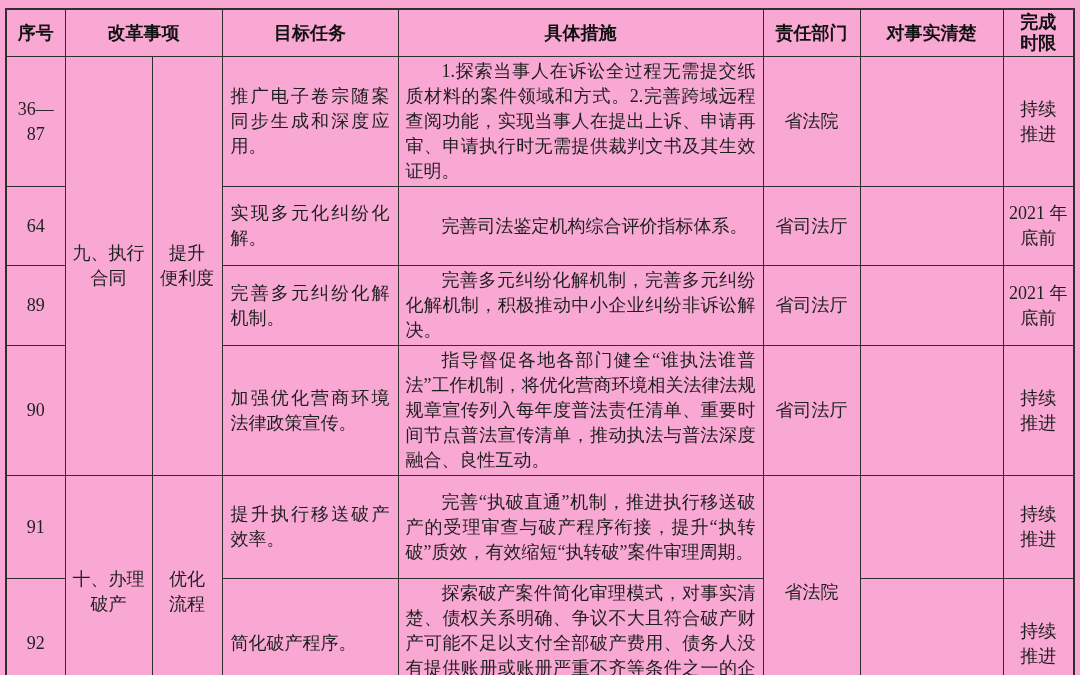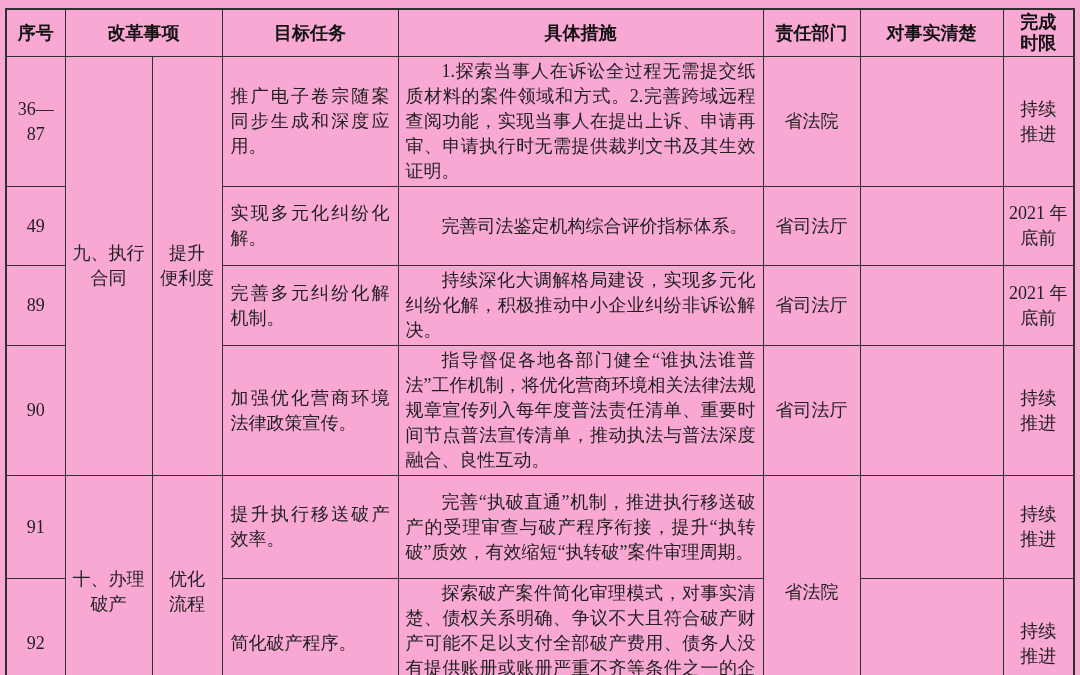--- a/index.html
+++ b/index.html
@@ -65,32 +65,32 @@
         <td class="c pre" rowspan="4">提升
 便利度</td>
         <td class="task">推广电子卷宗随案同步生成和深度应用。</td>
         <td class="measures">1.探索当事人在诉讼全过程无需提交纸质材料的案件领域和方式。2.完善跨域远程查阅功能，实现当事人在提出上诉、申请再审、申请执行时无需提供裁判文书及其生效证明。</td>
         <td class="c">省法院</td>
         <td class="c"></td>
         <td class="c pre">持续
 推进</td>
       </tr>
       <tr style="height:52px">
-        <td class="c pre">49</td>
+        <td class="c pre">64</td>
         <td class="task">实现多元化纠纷化解。</td>
         <td class="measures">完善司法鉴定机构综合评价指标体系。</td>
         <td class="c">省司法厅</td>
         <td class="c"></td>
         <td class="c pre">2021 年
 底前</td>
       </tr>
       <tr style="height:76px">
         <td class="c pre">89</td>
         <td class="task">完善多元纠纷化解机制。</td>
-        <td class="measures">持续深化大调解格局建设，实现多元化纠纷化解，积极推动中小企业纠纷非诉讼解决。</td>
+        <td class="measures">完善多元纠纷化解机制，完善多元纠纷化解机制，积极推动中小企业纠纷非诉讼解决。</td>
         <td class="c">省司法厅</td>
         <td class="c"></td>
         <td class="c pre">2021 年
 底前</td>
       </tr>
       <tr style="height:130px">
         <td class="c pre">90</td>
         <td class="task">加强优化营商环境法律政策宣传。</td>
         <td class="measures">指导督促各地各部门健全“谁执法谁普法”工作机制，将优化营商环境相关法律法规规章宣传列入每年度普法责任清单、重要时间节点普法宣传清单，推动执法与普法深度融合、良性互动。</td>
         <td class="c">省司法厅</td>

